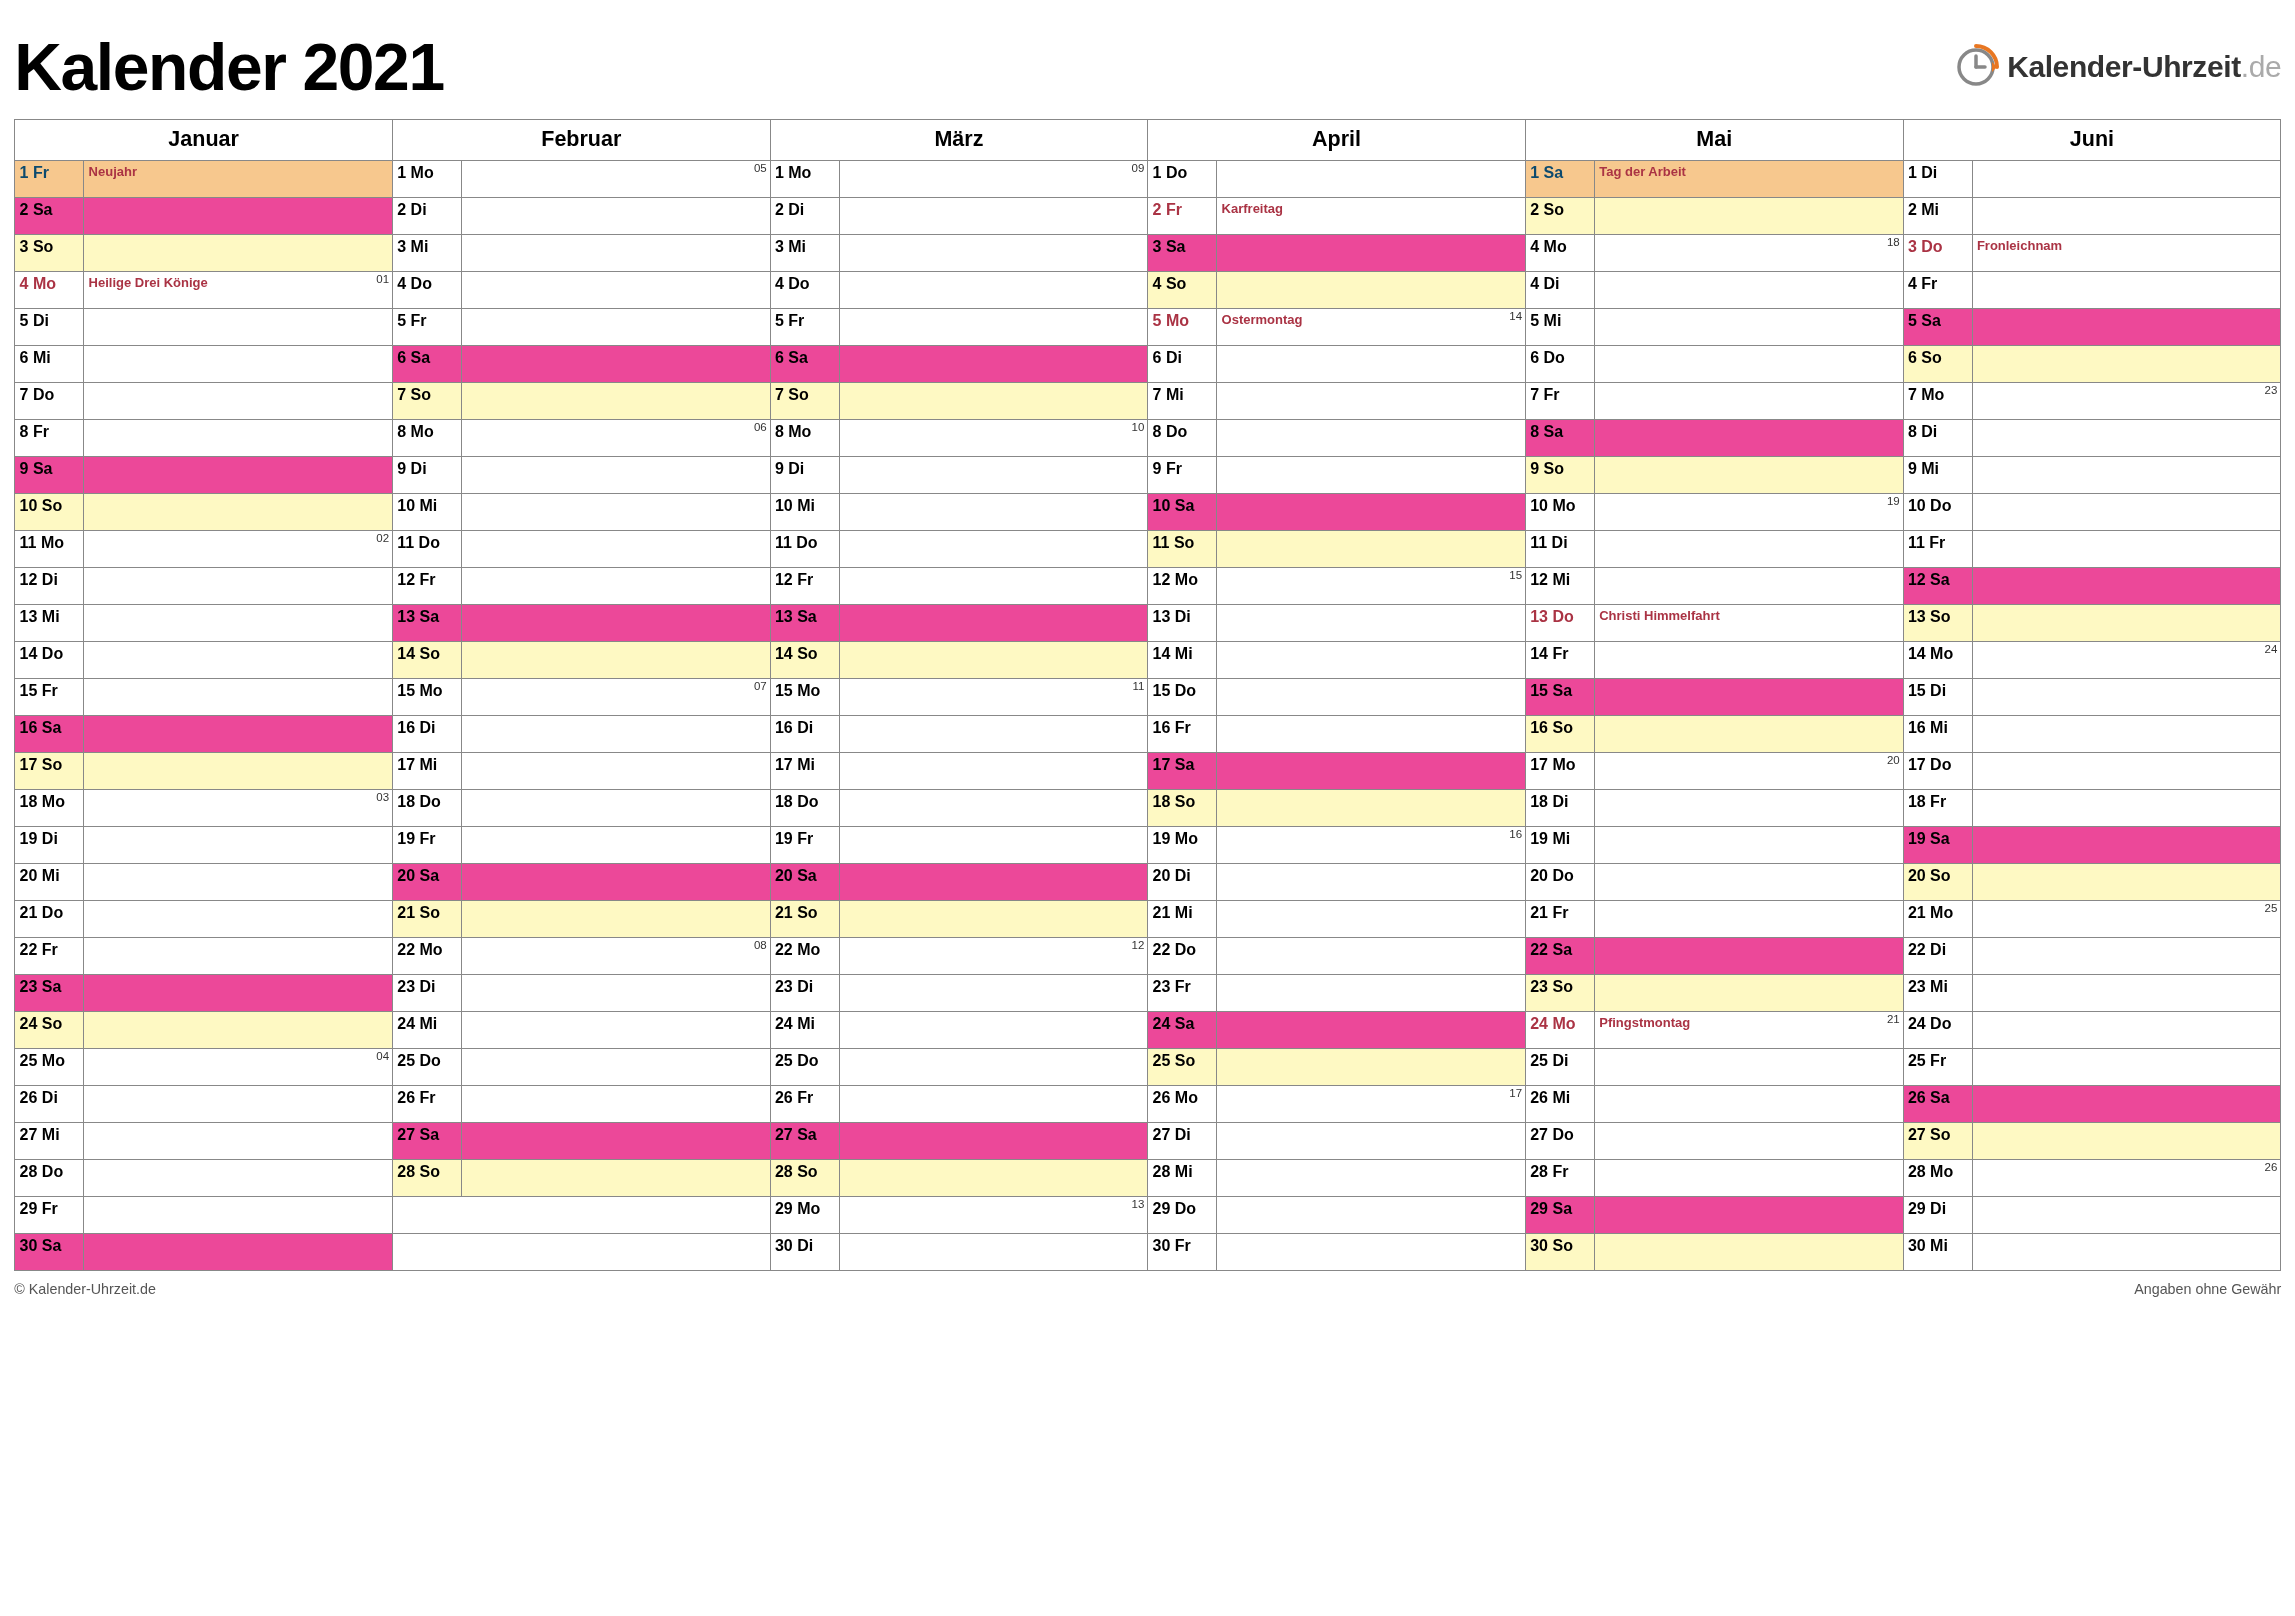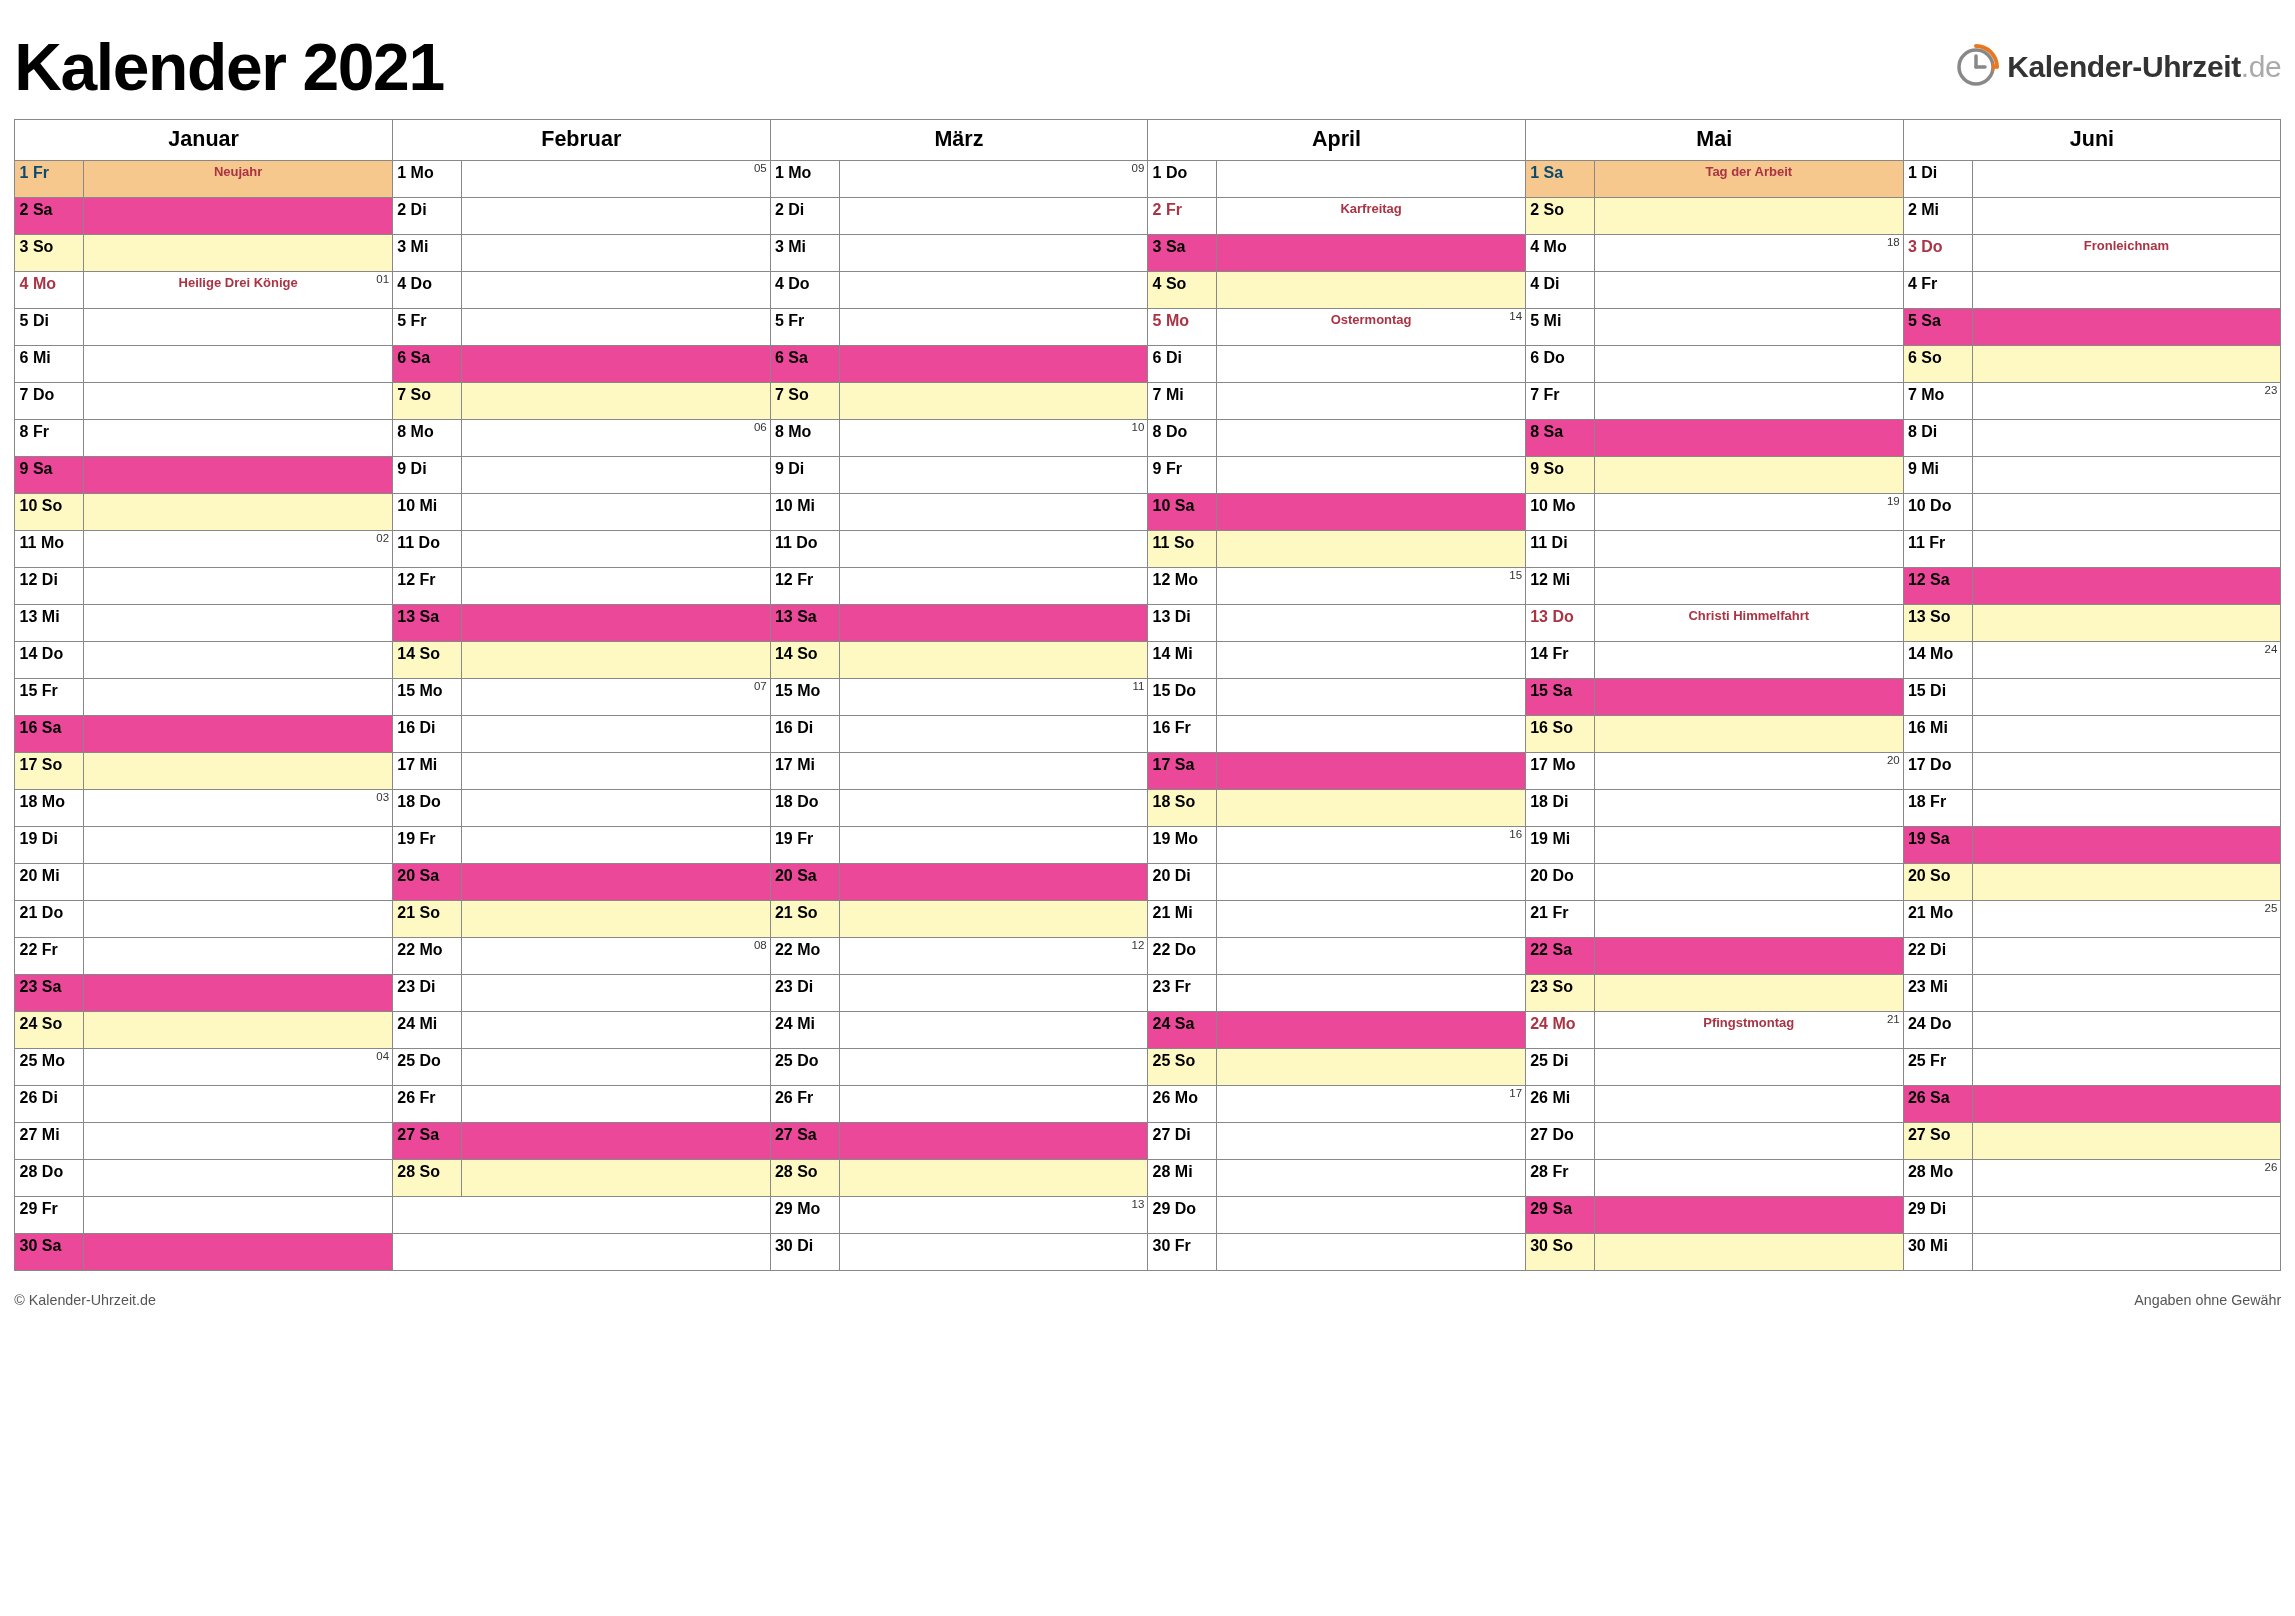--- a/index.html
+++ b/index.html
@@ -4,33 +4,33 @@
 <style>
   * { box-sizing: border-box; margin: 0; padding: 0; }
   body { font-family: Arial, Helvetica, sans-serif; background: #fff; padding: 29px 14.3px; }
   .page { width: 2267px; margin: 0 auto; }
   .header { display: flex; justify-content: space-between; align-items: center; margin-bottom: 14.3px; }
   .title { font-size: 66px; font-weight: 900; letter-spacing: -1.4px; color: #000; }
   .logo { display: flex; align-items: center; gap: 5.7px; }
   .logo-clock { width: 50px; height: 50px; }
   .logo-text { font-size: 30px; font-weight: 600; color: #333; letter-spacing: -0.4px; }
   .logo-text .de { color: #aaa; font-weight: 400; }
-  table.cal { border-collapse: collapse; width: 100%; table-layout: fixed; text-align: center; }
+  table.cal { border-collapse: collapse; width: 100%; table-layout: fixed; }
   table.cal th { border: 0.7px solid #888; background: #fff; font-size: 21.5px; font-weight: 700; padding: 7.2px 0; }
   table.cal td { border: 0.7px solid #888; height: 37px; padding: 0; vertical-align: top; }
   .day-cell { display: flex; height: 100%; }
   .dn { width: 69px; border-right: 0.7px solid #888; font-size: 16px; font-weight: 700; padding: 2.9px 4.3px; display: flex; align-items: flex-start; }
   .note { flex: 1; position: relative; padding: 2.9px 4.3px; font-size: 13px; font-weight: 700; color: #a34; }
   .wk { position: absolute; top: 1.4px; right: 2.9px; font-size: 11.5px; font-weight: 400; color: #333; }
   .sat .dn, .sat .note { background: #ec4899; }
   .sun .dn, .sun .note { background: #fef9c3; }
   .hol .dn, .hol .note { background: #f7c88e; }
   .hol .dn { color: #0c4a6e; }
   .hol2 .dn { color: #a34; }
-  .footer { display: flex; justify-content: space-between; margin-top: 21px; font-size: 14.3px; color: #555; align-items: flex-end; }
+  .footer { display: flex; justify-content: space-between; margin-top: 10px; font-size: 14.3px; color: #555; align-items: flex-end; }
 </style>
 </head>
 <body>
 
 <div class="page">
   <div class="header">
     <div class="title">Kalender 2021</div>
     <div class="logo">
       <svg class="logo-clock" viewBox="0 0 100 100">
         <circle cx="50" cy="50" r="34" fill="none" stroke="#888" stroke-width="7"></circle>

